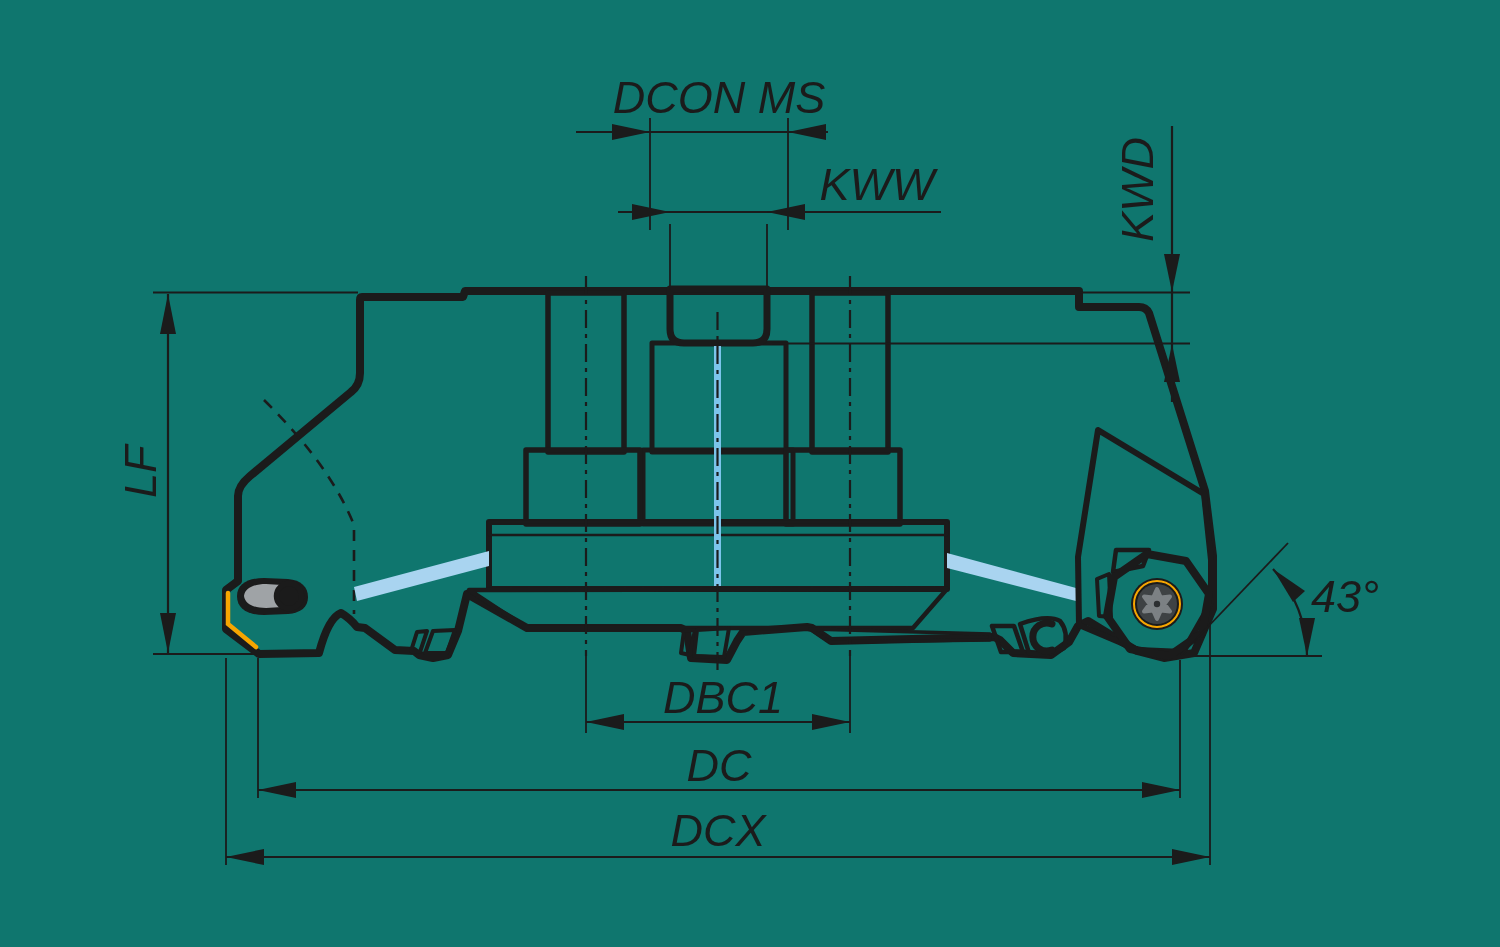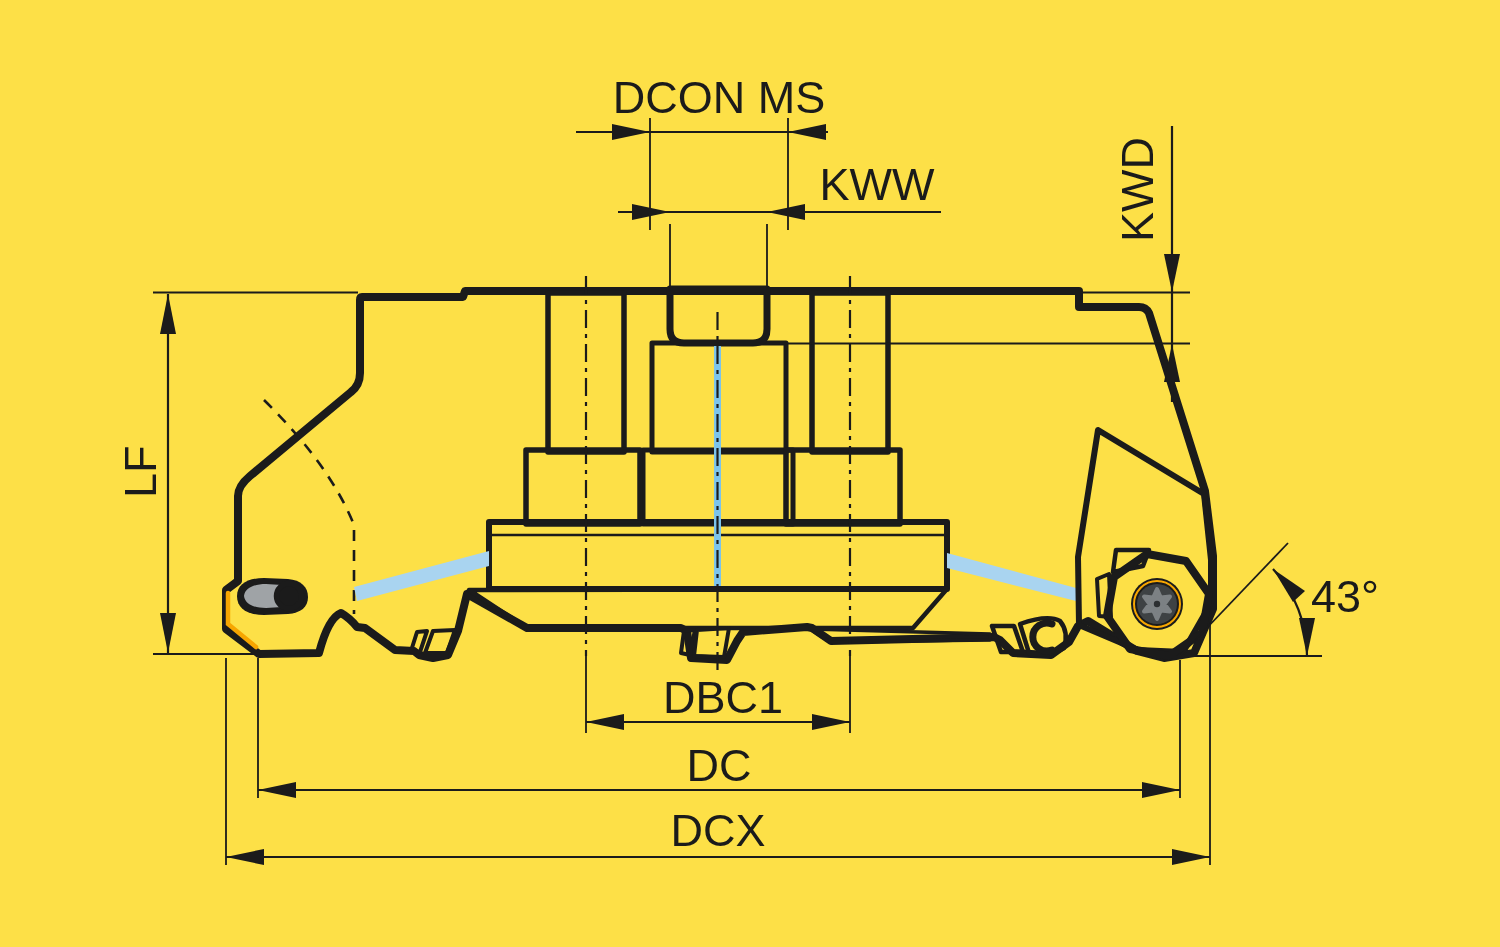--- a/index.html
+++ b/index.html
@@ -1,17 +1,17 @@
 <!DOCTYPE html>
 <html><head>
 <meta charset="utf-8">
 <style>
   html,body{margin:0;padding:0;background:#ffffff;}
-  .canvas{position:relative;width:1500px;height:947px;background:#fde047;overflow:hidden;
-          font-family:"Liberation Sans", sans-serif;}
+  .canvas{position:relative;width:1500px;height:947px;background:#0f766e;overflow:hidden;
+          font-family:"Liberation Sans", sans-serif;font-style:italic;}
   svg{display:block}
   svg text{font-family:"Liberation Sans", sans-serif;font-size:45px;fill:#1b1b1b;}
   .ol  {stroke:#1b1b1b;stroke-linejoin:round;stroke-linecap:round;fill:none;}
   .thin{stroke:#1b1b1b;stroke-width:1.8;fill:none;}
   .dim {stroke:#1b1b1b;stroke-width:2.2;fill:none;}
   .arr {fill:#1b1b1b;stroke:none;}
   .cdash{stroke:#1b1b1b;stroke-width:2.2;fill:none;stroke-dasharray:18 6 4 6;}
   .sdash{stroke:#1b1b1b;stroke-width:2.6;fill:none;stroke-dasharray:11 9;}
 </style>
 </head>

